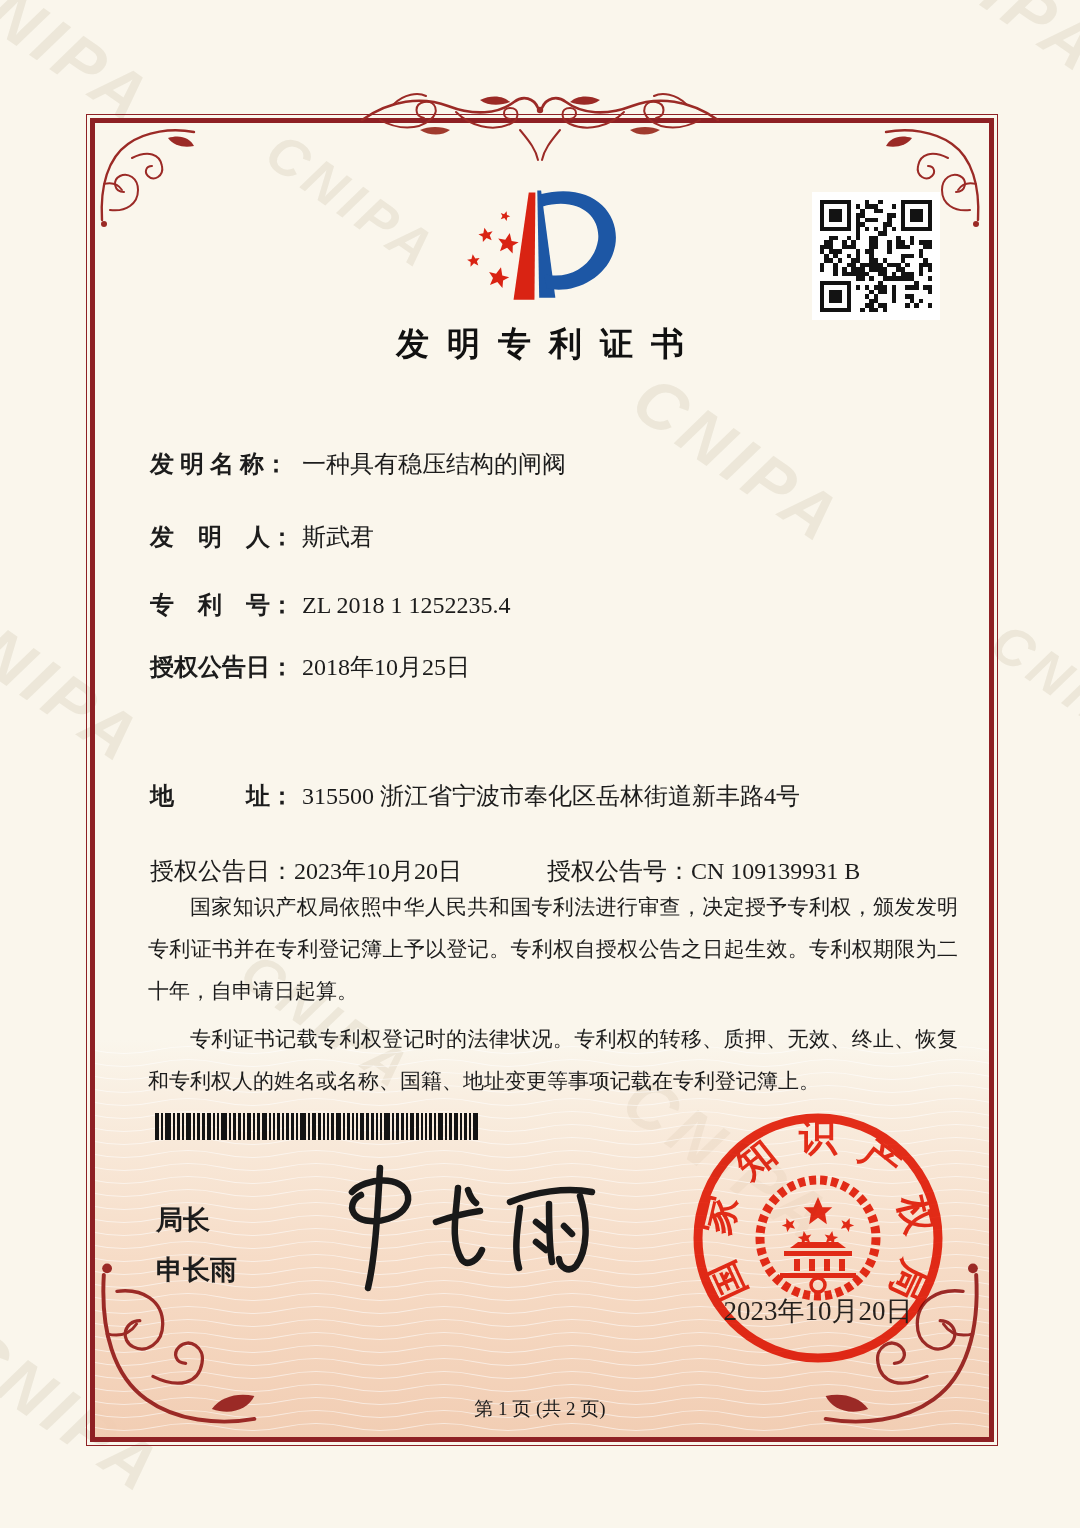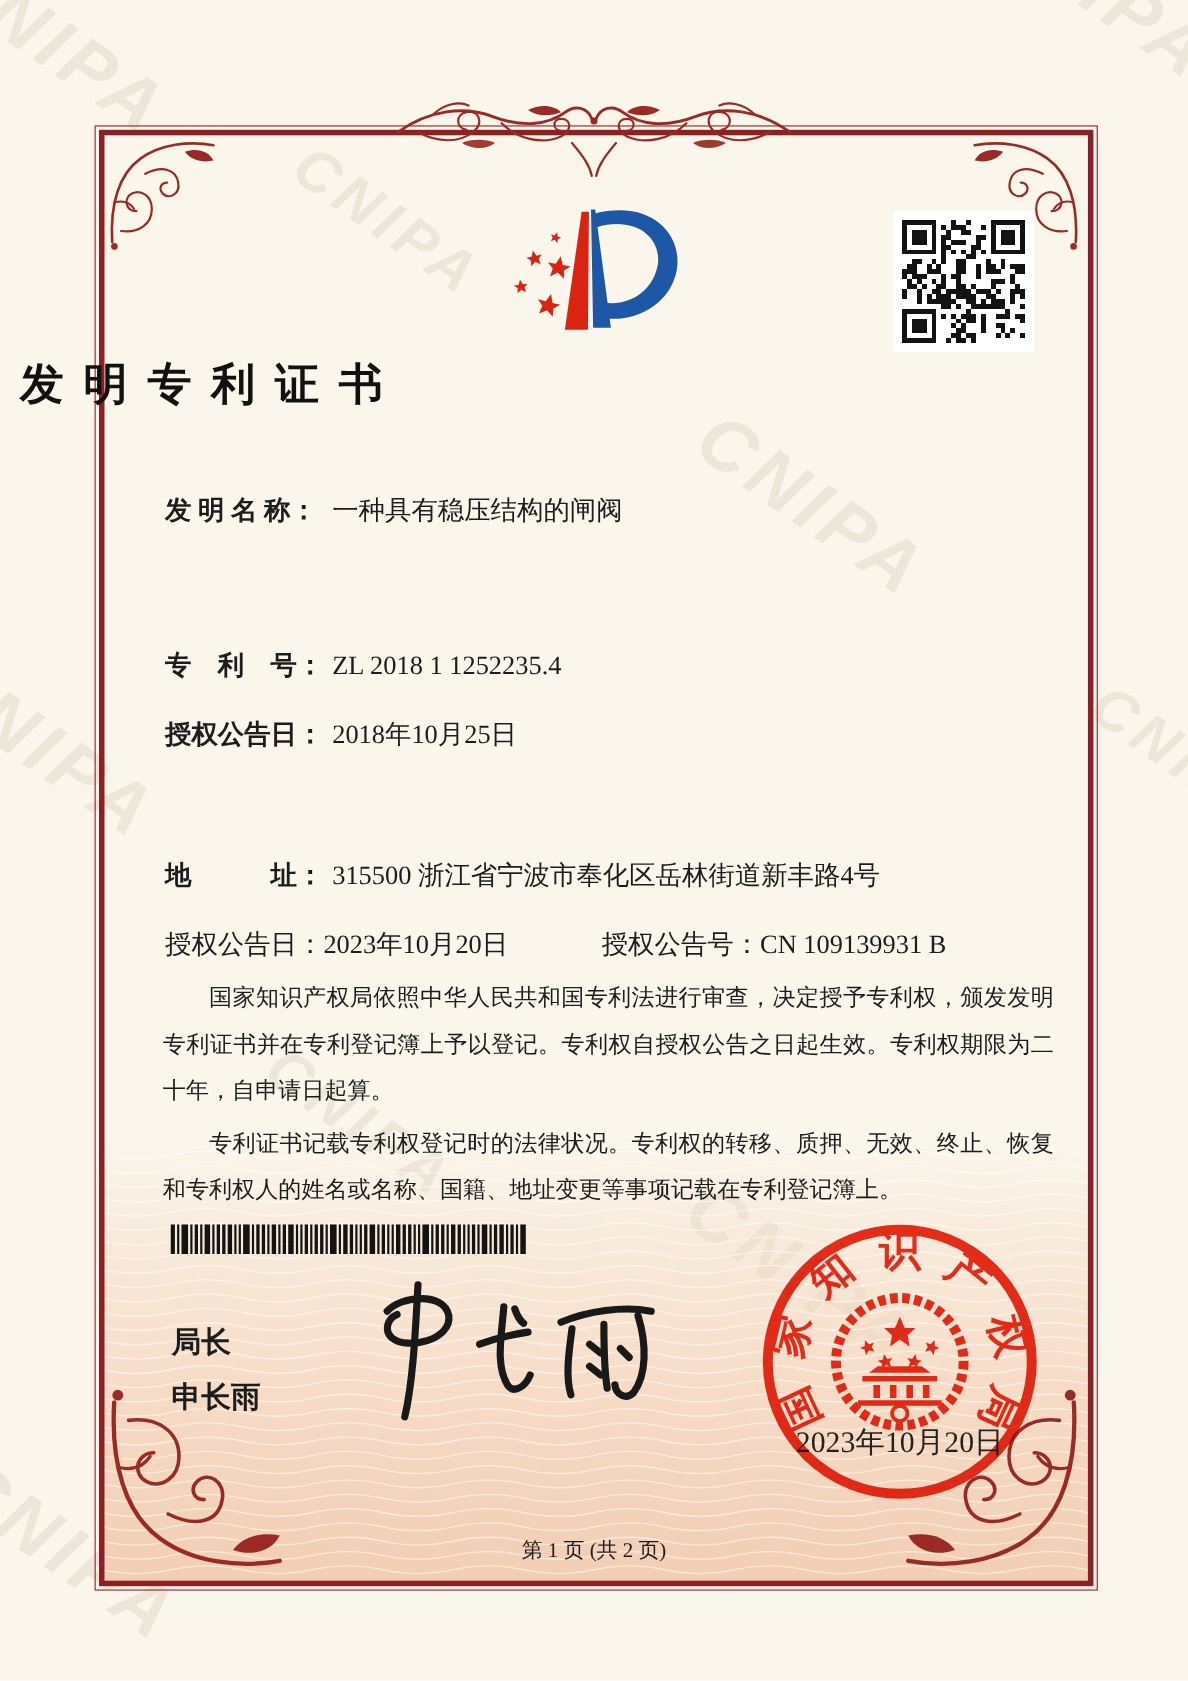--- a/index.html
+++ b/index.html
@@ -17,27 +17,27 @@
   .band svg{position:absolute;left:0;top:0;}
   
   .frame{position:absolute;left:90px;top:118px;right:86px;bottom:86px;z-index:2;
          border:5px solid var(--frame,#8e2024);outline:1.5px solid var(--frame,#8e2024);outline-offset:3px;}
   .orn{position:absolute;z-index:3;}
   
   .certno{position:absolute;left:140px;top:190px;z-index:4;font-size:23px;letter-spacing:2px;}
   .logo{position:absolute;left:448px;top:180px;z-index:4;}
   .qrbox{position:absolute;left:812px;top:192px;width:112px;height:112px;background:#fff;
          padding:8px;z-index:4;}
-  .title{position:absolute;left:0;right:0;top:322px;z-index:4;text-align:left;margin:0;
-         font-size:40px;font-weight:700;letter-spacing:18px;text-indent:18px;color:#111;}
+  .title{position:absolute;left:0;right:0;top:322px;z-index:4;text-align:center;margin:0;
+         font-size:33px;font-weight:700;letter-spacing:18px;text-indent:18px;color:#111;}
   
   .frow{position:absolute;left:150px;z-index:4;font-size:24px;white-space:nowrap;}
   .flabel{display:inline-block;min-width:152px;font-weight:bold;}
   .fvalue{display:inline-block;}
-  .frow2{position:absolute;z-index:4;font-size:24px;white-space:nowrap;}
+  .frow2{position:absolute;z-index:4;font-size:24px;white-space:nowrap;margin-top:13px;}
   
   .paras{position:absolute;left:148px;width:810px;top:886px;z-index:4;font-size:21px;
          line-height:2.0;text-align:justify;}
   .paras p{margin:0 0 6px 0;text-indent:2em;}
   
   .barcode{position:absolute;left:155px;top:1113px;width:326px;height:27px;z-index:4;
            display:flex;align-items:stretch;overflow:hidden;}
   .barcode i{display:block;background:#131313;margin-right:2px;flex:none;}
   
   .signer-title{position:absolute;left:156px;top:1202px;z-index:4;font-size:27px;font-weight:600;
@@ -447,20 +447,23 @@
         <rect x="12" y="24" width="1" height="1" fill="#131313"></rect>
         <rect x="14" y="24" width="1" height="1" fill="#131313"></rect>
       </svg>
   </div>
 
   <h1 class="title">发明专利证书</h1>
 
   <div class="frow" style="top:448px">
     <span class="flabel">发 明 名 称：</span><span class="fvalue">一种具有稳压结构的闸阀</span>
   </div>
+  <div class="frow" style="top:521px">
+    <span class="flabel">发　明　人：</span><span class="fvalue">斯武君</span>
+  </div>
   <div class="frow" style="top:589px">
     <span class="flabel">专　利　号：</span><span class="fvalue">ZL 2018 1 1252235.4</span>
   </div>
   <div class="frow" style="top:651px">
     <span class="flabel">授权公告日：</span><span class="fvalue">2018年10月25日</span>
   </div>
   <div class="frow" style="top:780px">
     <span class="flabel">地　　　址：</span><span class="fvalue">315500 浙江省宁波市奉化区岳林街道新丰路4号</span>
   </div>
   <div class="frow2" style="left:150px;top:842px">

